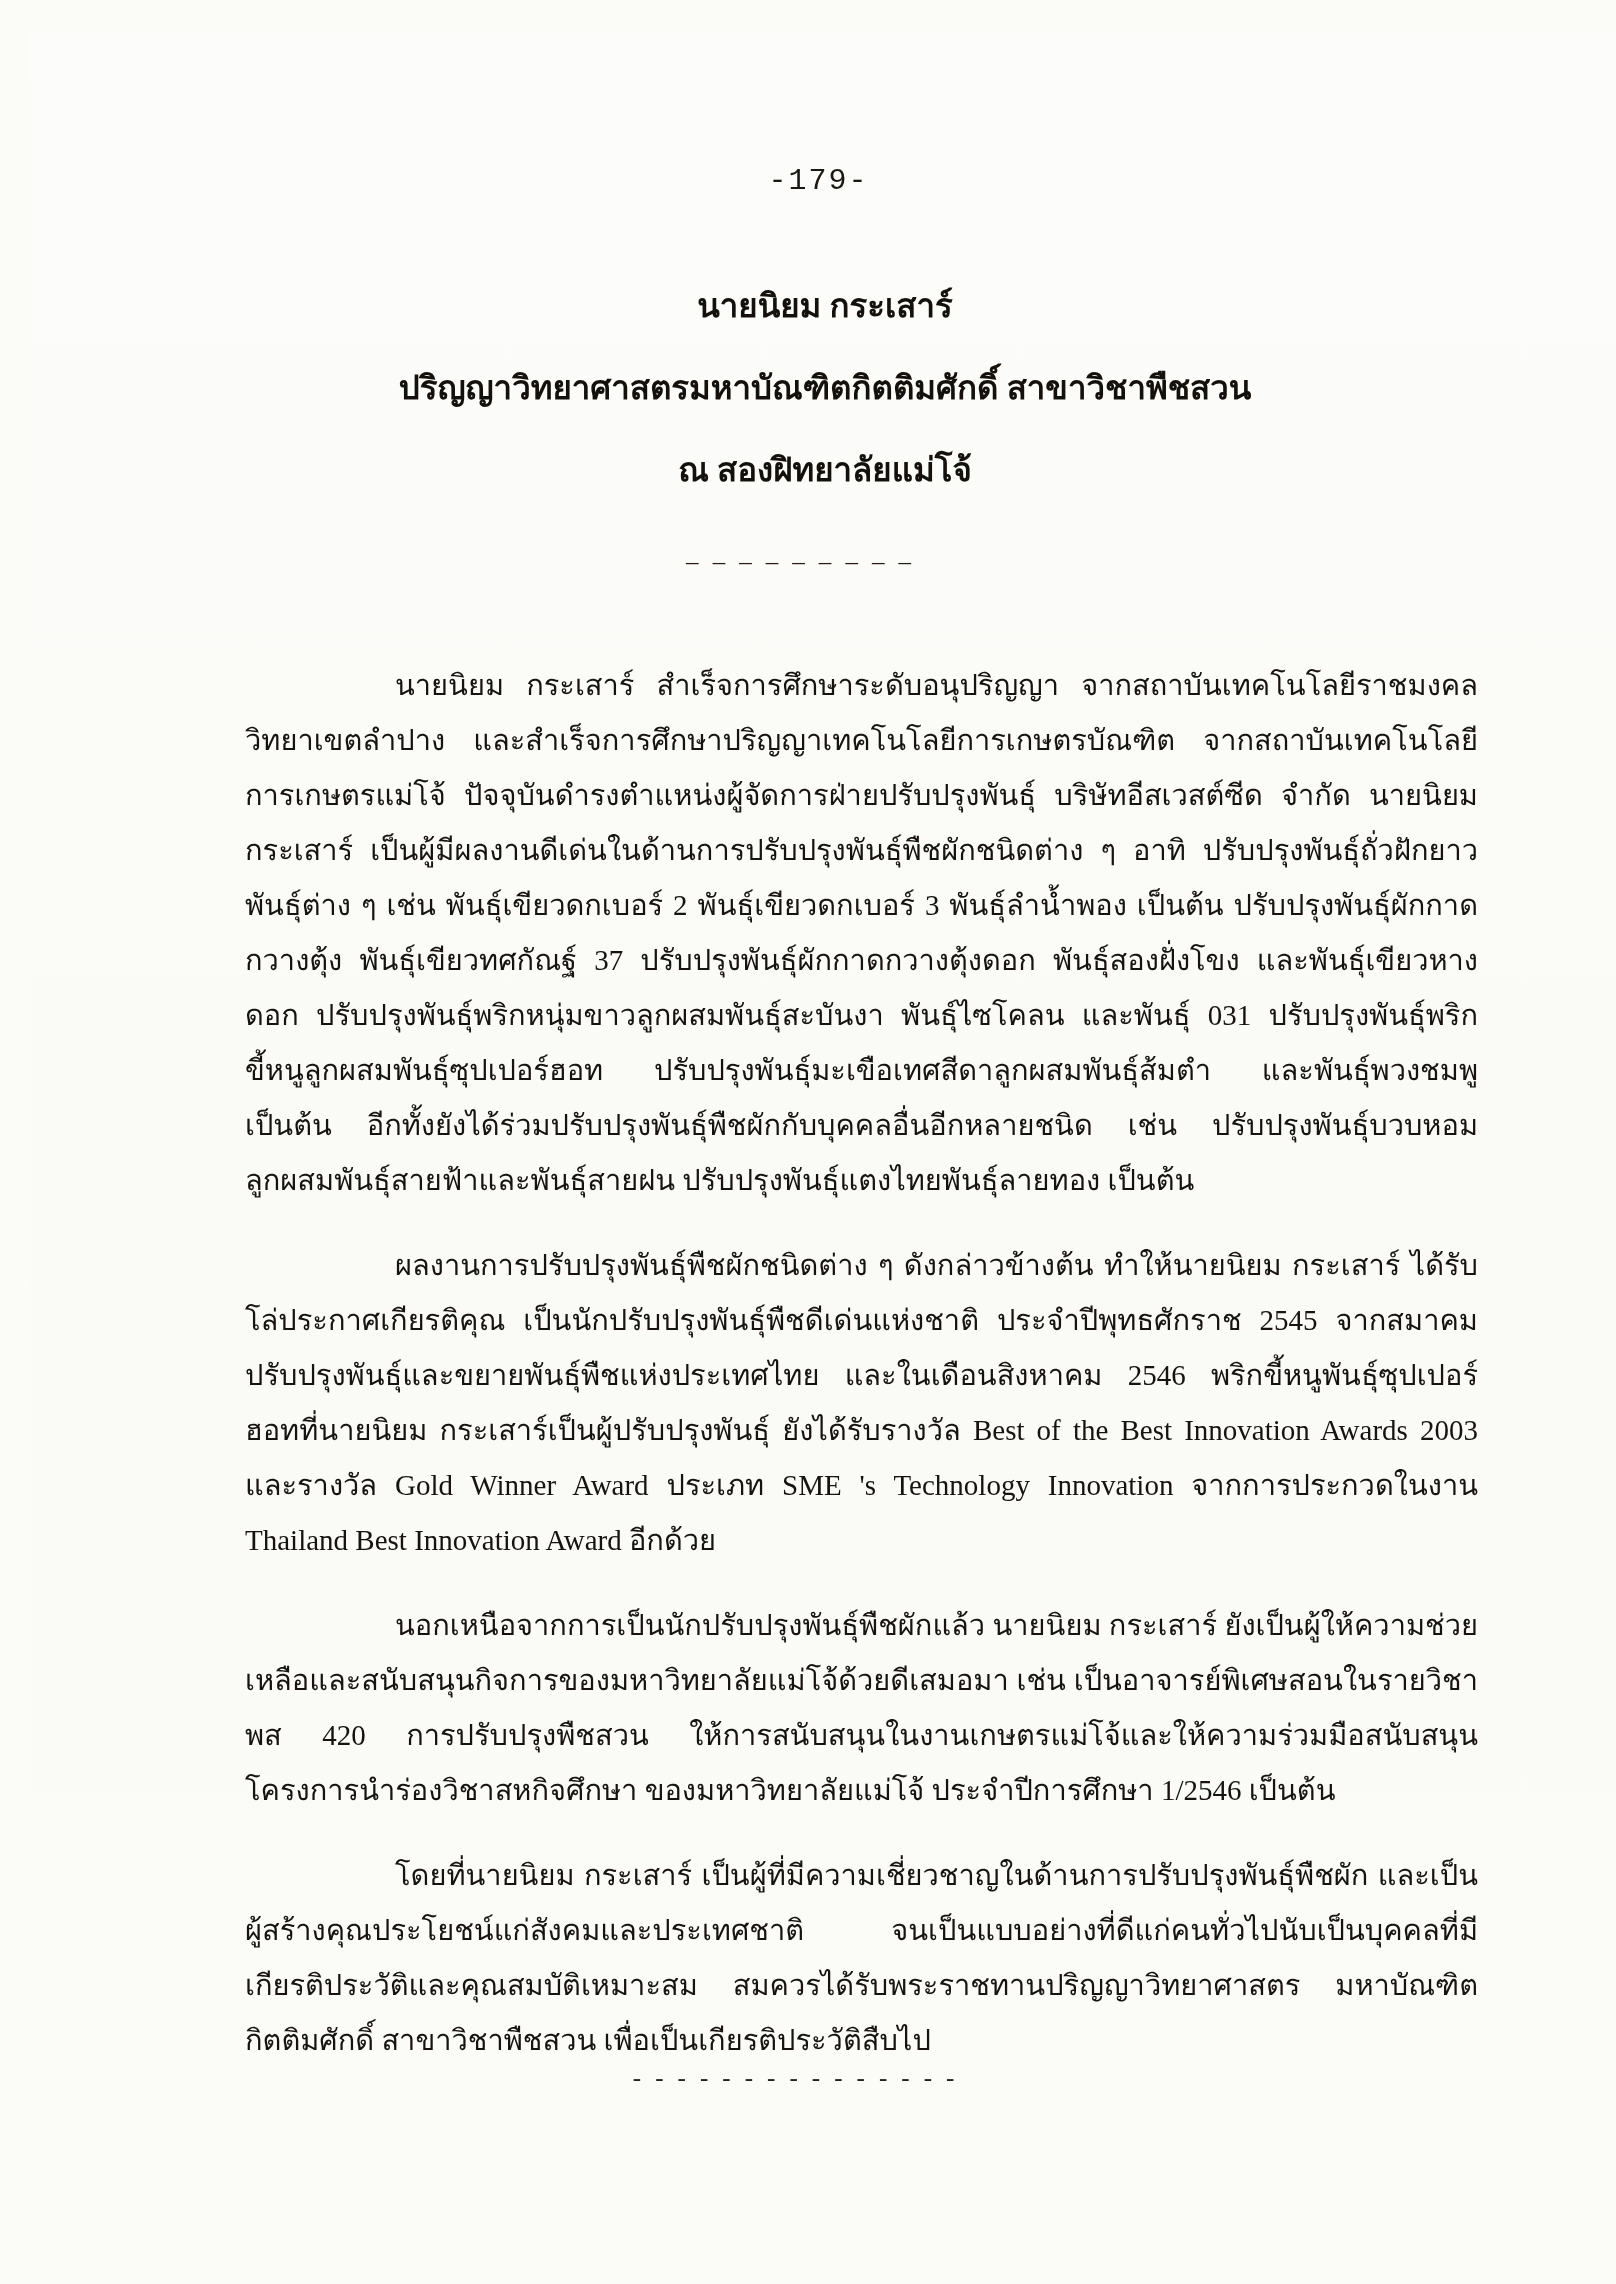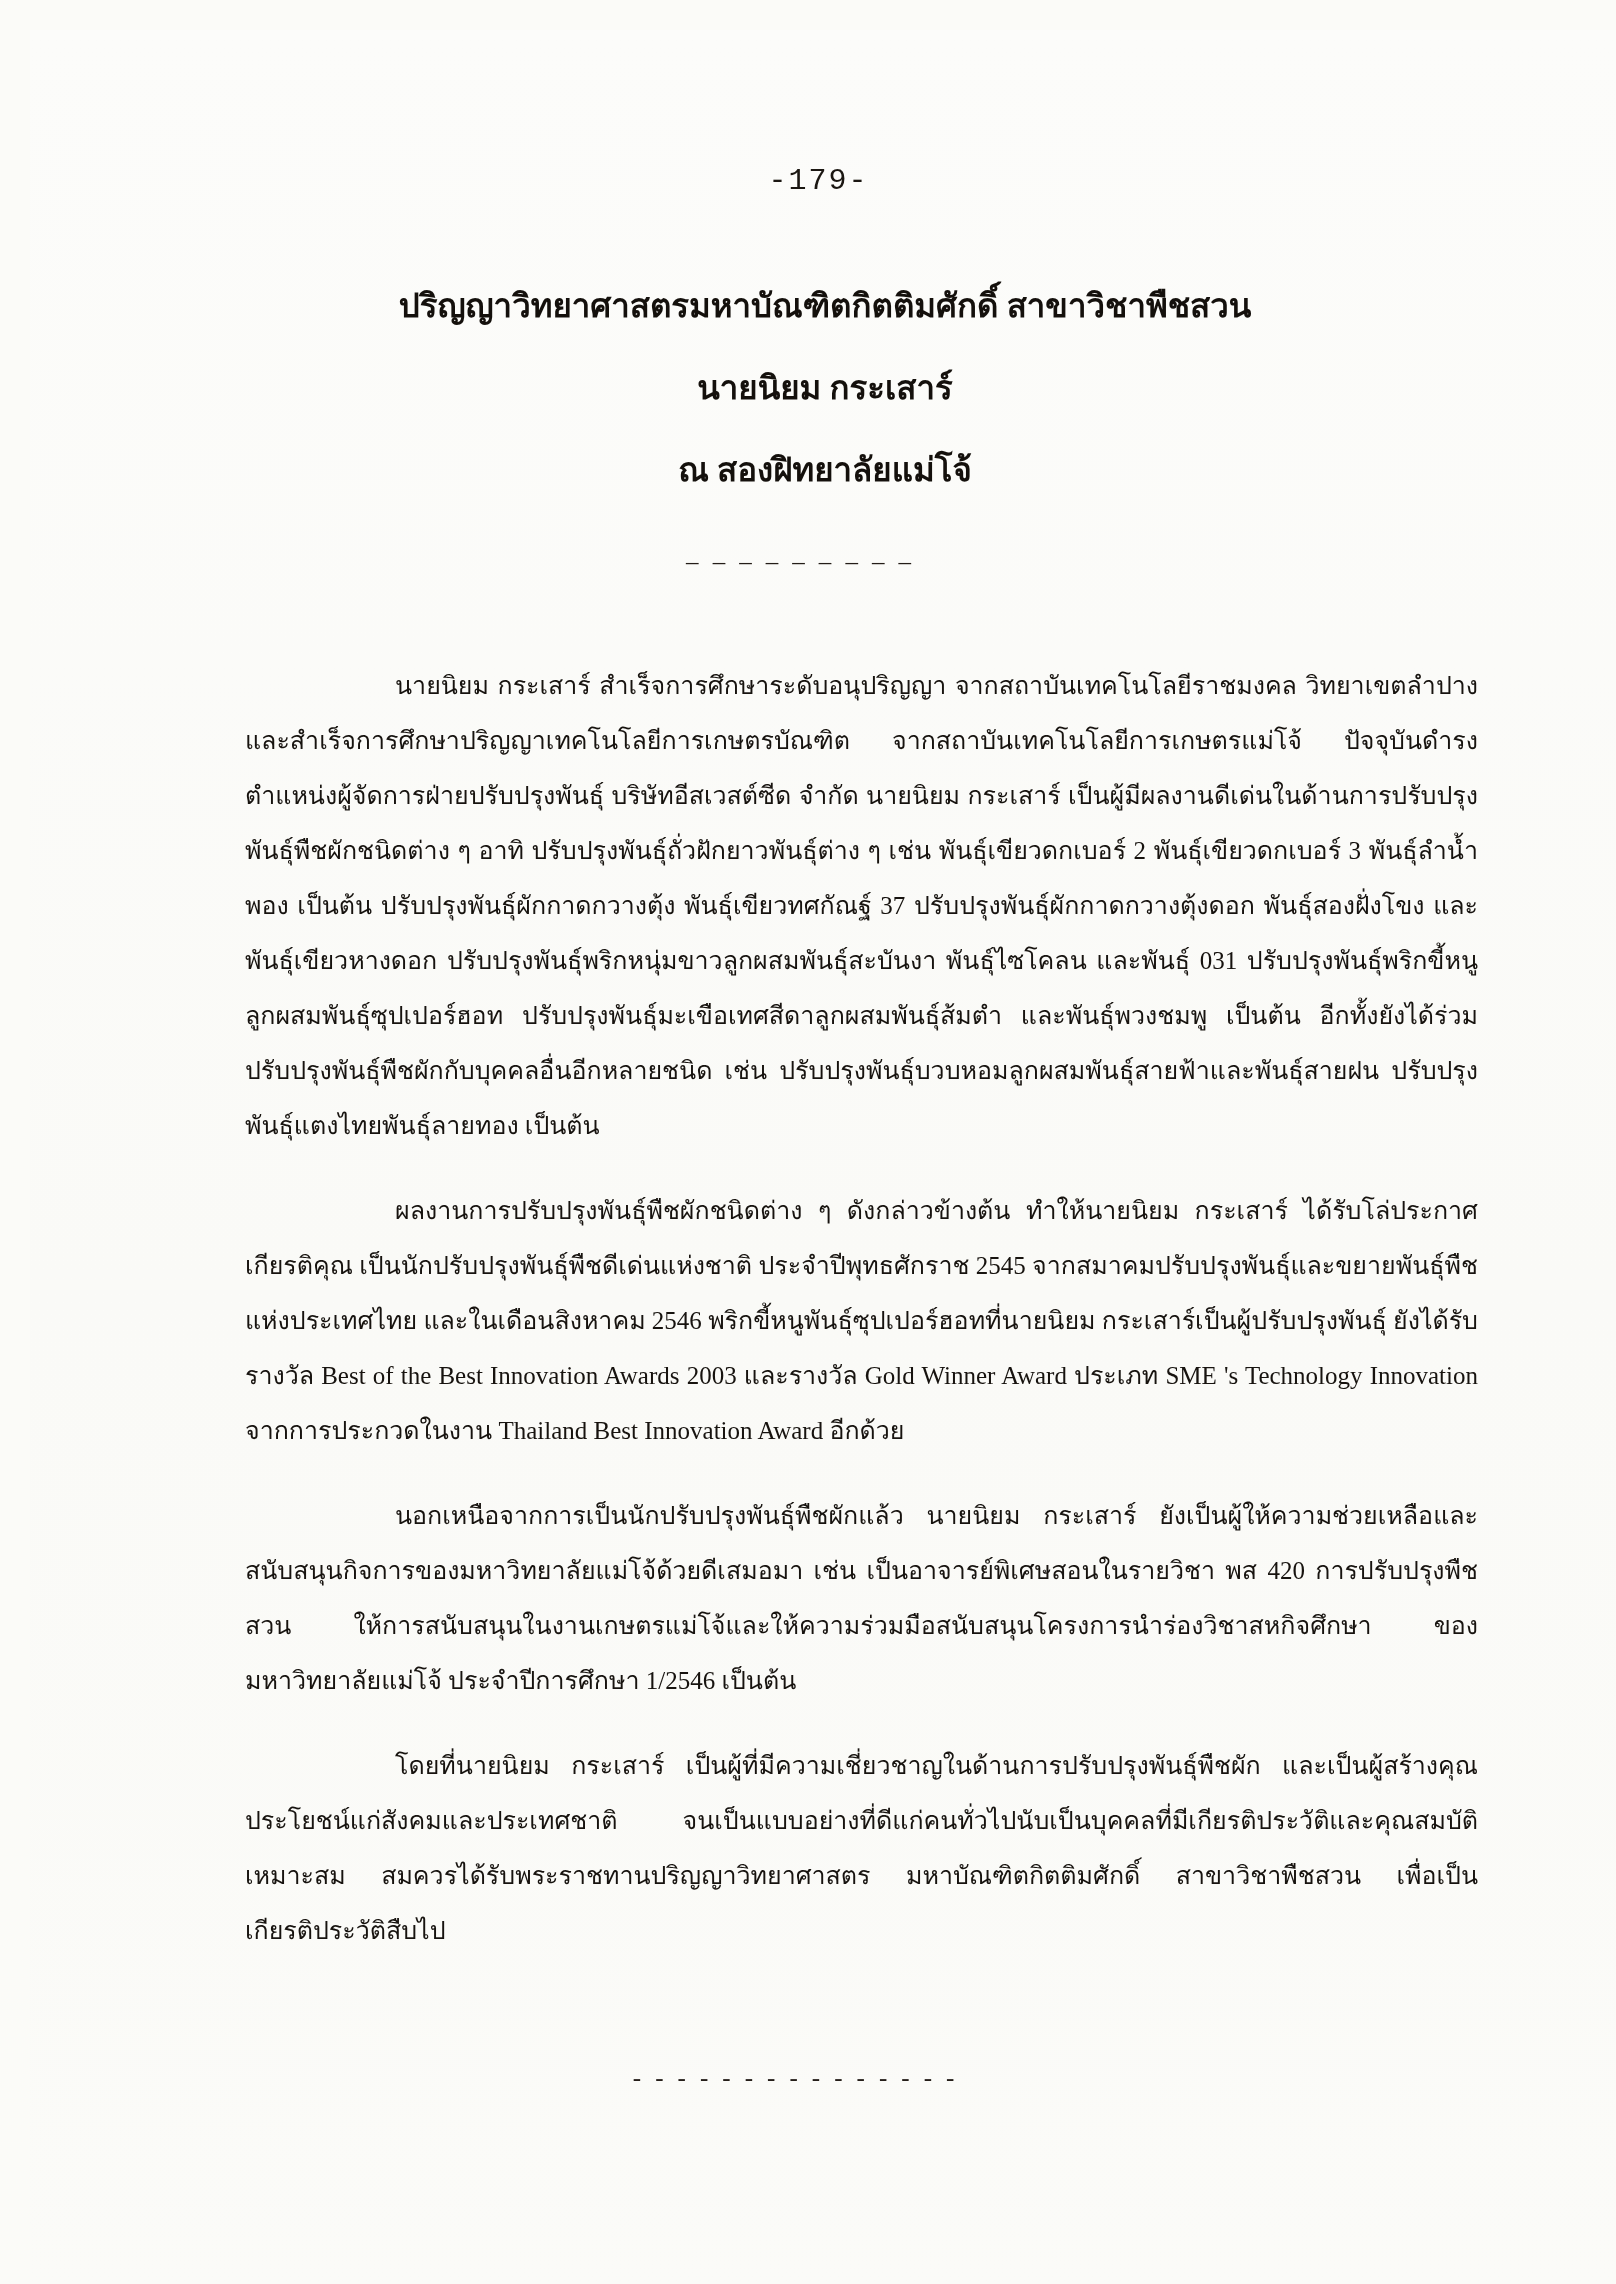--- a/index.html
+++ b/index.html
@@ -48,40 +48,40 @@
     color: #241d18;
     white-space: nowrap;
   }
   .sep-top    { top: 503px;  transform: translateX(-38px); }
   .sep-bottom { top: 2019px; transform: translateX(-43px); }
   .doc-body {
     position: absolute;
     top: 598px;
     left: 185px;
     width: 1293px;
-    font-size: 25px;
+    font-size: 29px;
     line-height: 55px;
     text-align: justify;
     color: #17130f;
   }
   .doc-body p {
     text-indent: 150px;
     margin: 0;
   }
 </style>
 </head>
 <body>
 
 <div class="page">
 
   <div class="page-number">-179-</div>
 
   <div class="title-block">
+    <div>นายนิยม กระเสาร์</div>
     <div>ปริญญาวิทยาศาสตรมหาบัณฑิตกิตติมศักดิ์ สาขาวิชาพืชสวน</div>
-    <div>นายนิยม กระเสาร์</div>
     <div>ณ สองฝิทยาลัยแม่โจ้</div>
   </div>
 
   <div class="separator sep-top">– – – – – – – – –</div>
 
   <div class="doc-body">
     <p>นายนิยม กระเสาร์ สำเร็จการศึกษาระดับอนุปริญญา จากสถาบันเทคโนโลยีราชมงคล วิทยาเขตลำปาง และสำเร็จการศึกษาปริญญาเทคโนโลยีการเกษตรบัณฑิต จากสถาบันเทคโนโลยีการเกษตรแม่โจ้ ปัจจุบันดำรงตำแหน่งผู้จัดการฝ่ายปรับปรุงพันธุ์ บริษัทอีสเวสต์ซีด จำกัด นายนิยม กระเสาร์ เป็นผู้มีผลงานดีเด่นในด้านการปรับปรุงพันธุ์พืชผักชนิดต่าง ๆ อาทิ ปรับปรุงพันธุ์ถั่วฝักยาวพันธุ์ต่าง ๆ เช่น พันธุ์เขียวดกเบอร์ 2 พันธุ์เขียวดกเบอร์ 3 พันธุ์ลำน้ำพอง เป็นต้น ปรับปรุงพันธุ์ผักกาดกวางตุ้ง พันธุ์เขียวทศกัณฐ์ 37 ปรับปรุงพันธุ์ผักกาดกวางตุ้งดอก พันธุ์สองฝั่งโขง และพันธุ์เขียวหางดอก ปรับปรุงพันธุ์พริกหนุ่มขาวลูกผสมพันธุ์สะบันงา พันธุ์ไซโคลน และพันธุ์ 031 ปรับปรุงพันธุ์พริกขี้หนูลูกผสมพันธุ์ซุปเปอร์ฮอท ปรับปรุงพันธุ์มะเขือเทศสีดาลูกผสมพันธุ์ส้มตำ และพันธุ์พวงชมพู เป็นต้น อีกทั้งยังได้ร่วมปรับปรุงพันธุ์พืชผักกับบุคคลอื่นอีกหลายชนิด เช่น ปรับปรุงพันธุ์บวบหอมลูกผสมพันธุ์สายฟ้าและพันธุ์สายฝน ปรับปรุงพันธุ์แตงไทยพันธุ์ลายทอง เป็นต้น</p>
     <p>ผลงานการปรับปรุงพันธุ์พืชผักชนิดต่าง ๆ ดังกล่าวข้างต้น ทำให้นายนิยม กระเสาร์ ได้รับโล่ประกาศเกียรติคุณ เป็นนักปรับปรุงพันธุ์พืชดีเด่นแห่งชาติ ประจำปีพุทธศักราช 2545 จากสมาคมปรับปรุงพันธุ์และขยายพันธุ์พืชแห่งประเทศไทย และในเดือนสิงหาคม 2546 พริกขี้หนูพันธุ์ซุปเปอร์ฮอทที่นายนิยม กระเสาร์เป็นผู้ปรับปรุงพันธุ์ ยังได้รับรางวัล Best of the Best Innovation Awards 2003 และรางวัล Gold Winner Award ประเภท SME 's Technology Innovation จากการประกวดในงาน Thailand Best Innovation Award อีกด้วย</p>
     <p>นอกเหนือจากการเป็นนักปรับปรุงพันธุ์พืชผักแล้ว นายนิยม กระเสาร์ ยังเป็นผู้ให้ความช่วยเหลือและสนับสนุนกิจการของมหาวิทยาลัยแม่โจ้ด้วยดีเสมอมา เช่น เป็นอาจารย์พิเศษสอนในรายวิชา พส 420 การปรับปรุงพืชสวน ให้การสนับสนุนในงานเกษตรแม่โจ้และให้ความร่วมมือสนับสนุนโครงการนำร่องวิชาสหกิจศึกษา ของมหาวิทยาลัยแม่โจ้ ประจำปีการศึกษา 1/2546 เป็นต้น</p>
     <p>โดยที่นายนิยม กระเสาร์ เป็นผู้ที่มีความเชี่ยวชาญในด้านการปรับปรุงพันธุ์พืชผัก และเป็นผู้สร้างคุณประโยชน์แก่สังคมและประเทศชาติ จนเป็นแบบอย่างที่ดีแก่คนทั่วไปนับเป็นบุคคลที่มีเกียรติประวัติและคุณสมบัติเหมาะสม สมควรได้รับพระราชทานปริญญาวิทยาศาสตร มหาบัณฑิตกิตติมศักดิ์ สาขาวิชาพืชสวน เพื่อเป็นเกียรติประวัติสืบไป</p>

